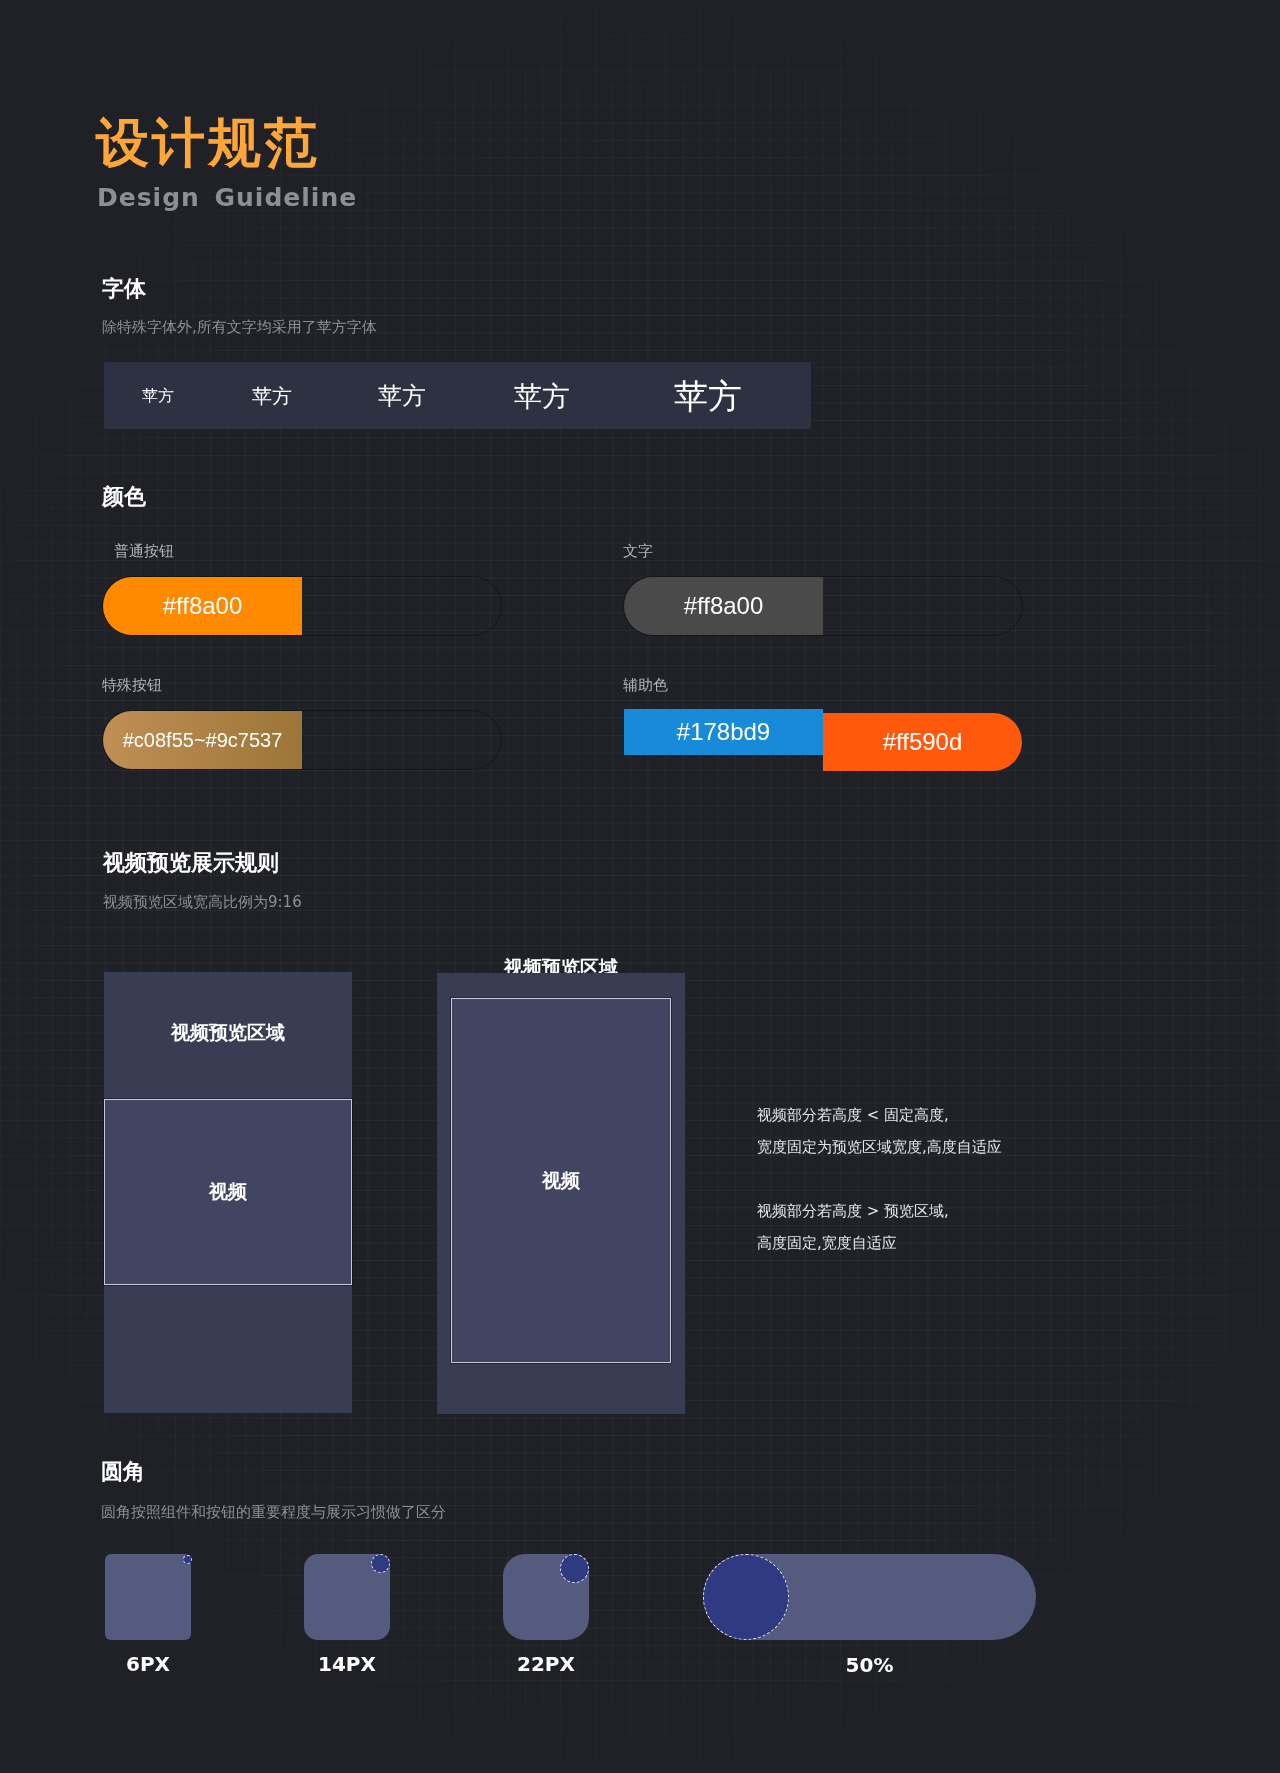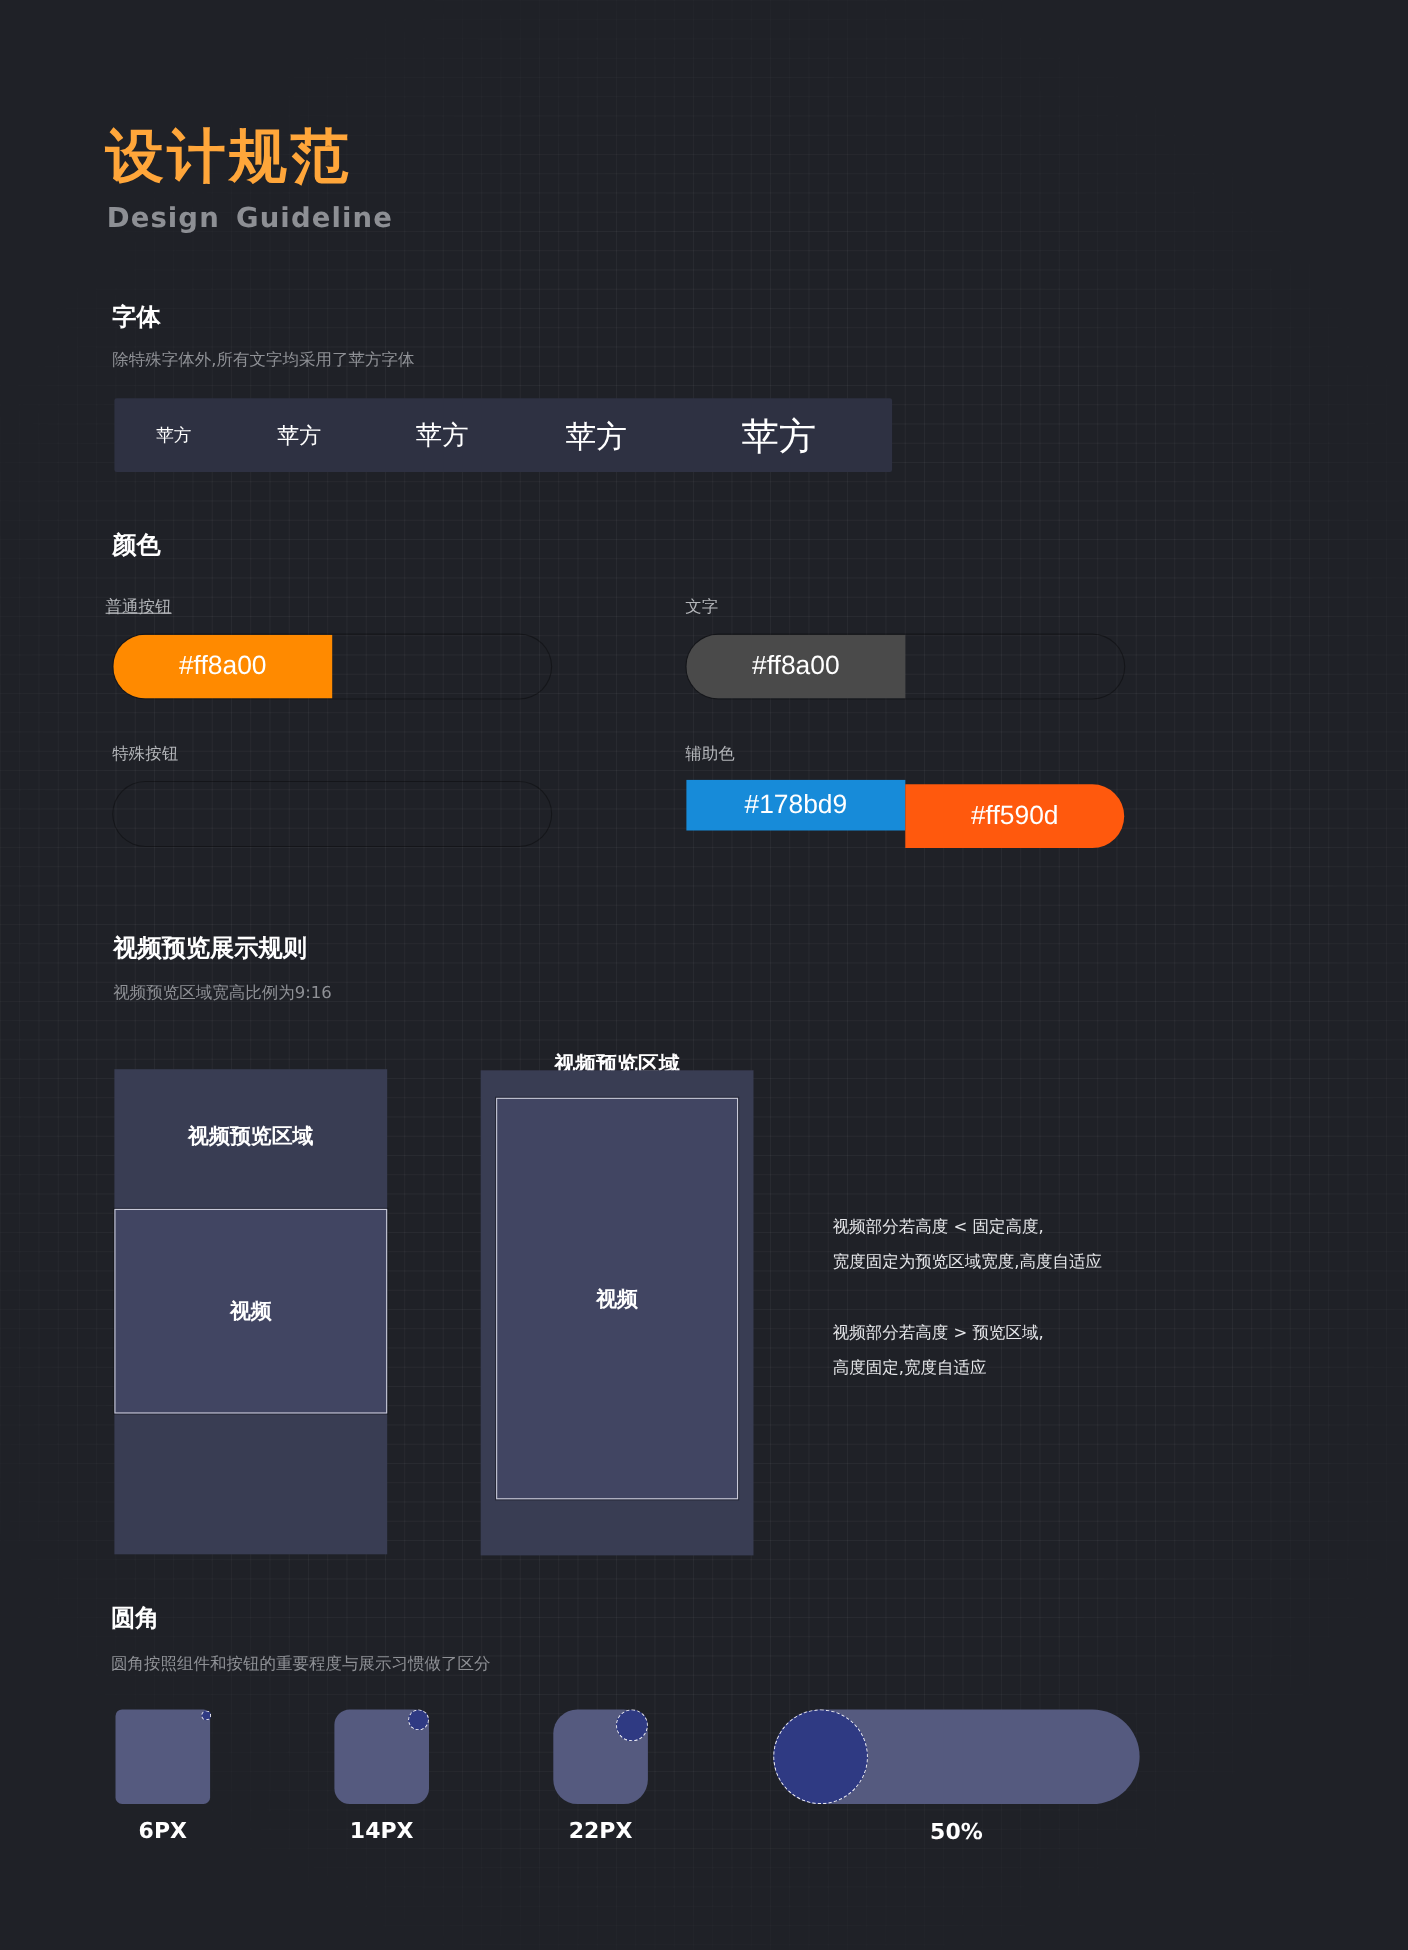--- a/index.html
+++ b/index.html
@@ -84,32 +84,33 @@
     <span class="font-sample" style="left:148px; top:21px; font-size:20px;">苹方</span>
     <span class="font-sample" style="left:274px; top:18px; font-size:24px;">苹方</span>
     <span class="font-sample" style="left:410px; top:16px; font-size:28px;">苹方</span>
     <span class="font-sample" style="left:570px; top:12px; font-size:34px;">苹方</span>
   </div>
 </section>
 
 <section>
   <div class="abs sec-title" style="left:102px; top:482px;">颜色</div>
 
-  <div class="abs label" style="left:96px; top:540px;text-decoration:underline;">普通按钮</div>
+  <div class="abs label" style="left:114px; top:540px;">普通按钮</div>
   <div class="pill" style="left:103px; top:577px; width:398px;">
     <div class="seg" style="width:199px; background:#ff8a00; color:#ffffff;">#ff8a00</div>
   </div>
 
   <div class="abs label" style="left:623px; top:540px;">文字</div>
   <div class="pill" style="left:624px; top:577px; width:398px;">
     <div class="seg" style="width:199px; background:#4a4a4a; color:#ffffff;">#ff8a00</div>
   </div>
 
   <div class="abs label" style="left:102px; top:674px;">特殊按钮</div>
   <div class="pill" style="left:103px; top:711px; width:398px;">
+    <div class="seg" style="width:199px; background:linear-gradient(to right,#c08f55,#9c7537); color:#ffffff; font-size:20px;">#c08f55~#9c7537</div>
   </div>
 
   <div class="abs label" style="left:623px; top:674px;">辅助色</div>
   <div class="pill" style="left:624px; top:711px; width:597px; overflow:visible; box-shadow:none;">
     <div class="seg" style="width:199px; height:46px; margin-top:-2px; background:#178bd9; color:#ffffff;">#178bd9</div>
     <div class="seg" style="width:199px; margin-top:2px; background:#ff590d; color:#ffffff; border-radius:0 29px 29px 0;">#ff590d</div>
   </div>
 </section>
 
 <section>

